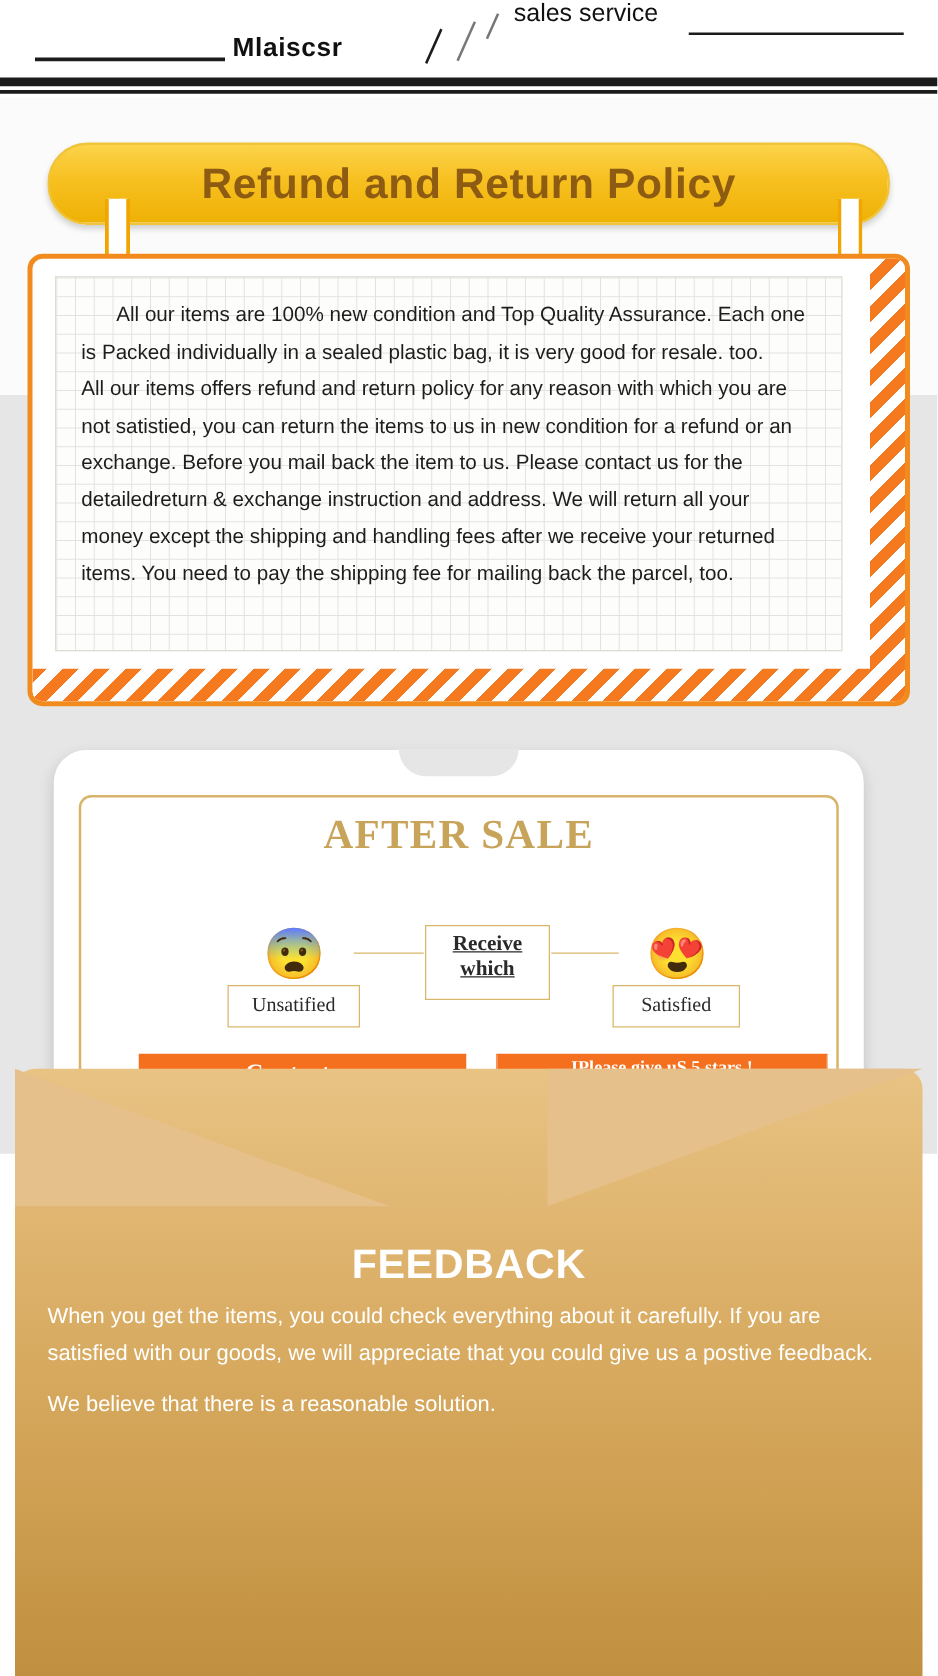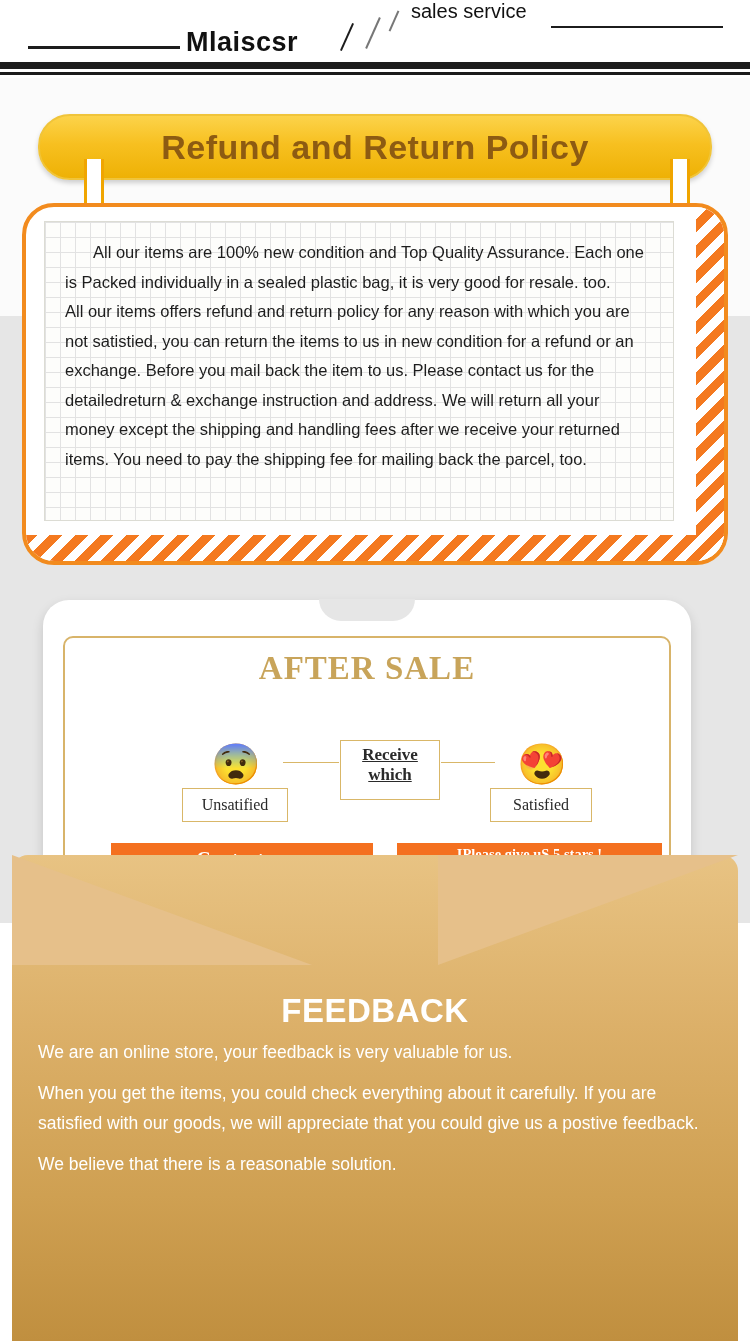--- a/index.html
+++ b/index.html
@@ -32,21 +32,21 @@
     position: absolute;
     left: 0; right: 0;
     top: 72px;
     height: 3px;
     background: #1c1c1c;
   }
   .brand {
     position: absolute;
     left: 186px;
     top: 27px;
-    font-size: 27px;
+    font-size: 21px;
     font-weight: bold;
     color: #111;
     letter-spacing: .5px;
   }
   .brand-rule-left {
     position: absolute;
     left: 28px;
     top: 46px;
     width: 152px;
     height: 3px;
@@ -141,21 +141,21 @@
   .hanger-dot.left { left: 52px; }
   .hanger-dot.right { left: 663px; }
 
   .refund-board {
     position: absolute;
     left: 0;
     top: 100px;
     width: 706px;
     height: 362px;
     border: 4px solid #f28b1e;
-    border-radius: 32px;
+    border-radius: 12px;
     background: #ffffff;
     box-sizing: border-box;
     overflow: hidden;
   }
   .stripe-left, .stripe-bottom {
     position: absolute;
     background: repeating-linear-gradient(
       -45deg,
       #f4791f 0px, #f4791f 9px,
       #ffffff 9px, #ffffff 18px
@@ -452,17 +452,16 @@
       </div>
     </div>
   </div>
 </div>
 
 <div class="envelope">
   <div class="env-flap-left"></div>
   <div class="env-flap-right"></div>
   <div class="feedback-title">FEEDBACK</div>
   <div class="feedback-body">
-    <p>We are an online store, your feedback is very valuable for us.</p>
     <p>When you get the items, you could check everything about it carefully. If you are satisfied with our goods, we will appreciate that you could give us a postive feedback.</p>
     <p>We believe that there is a reasonable solution.</p>
   </div>
 </div>
 
 </body></html>

